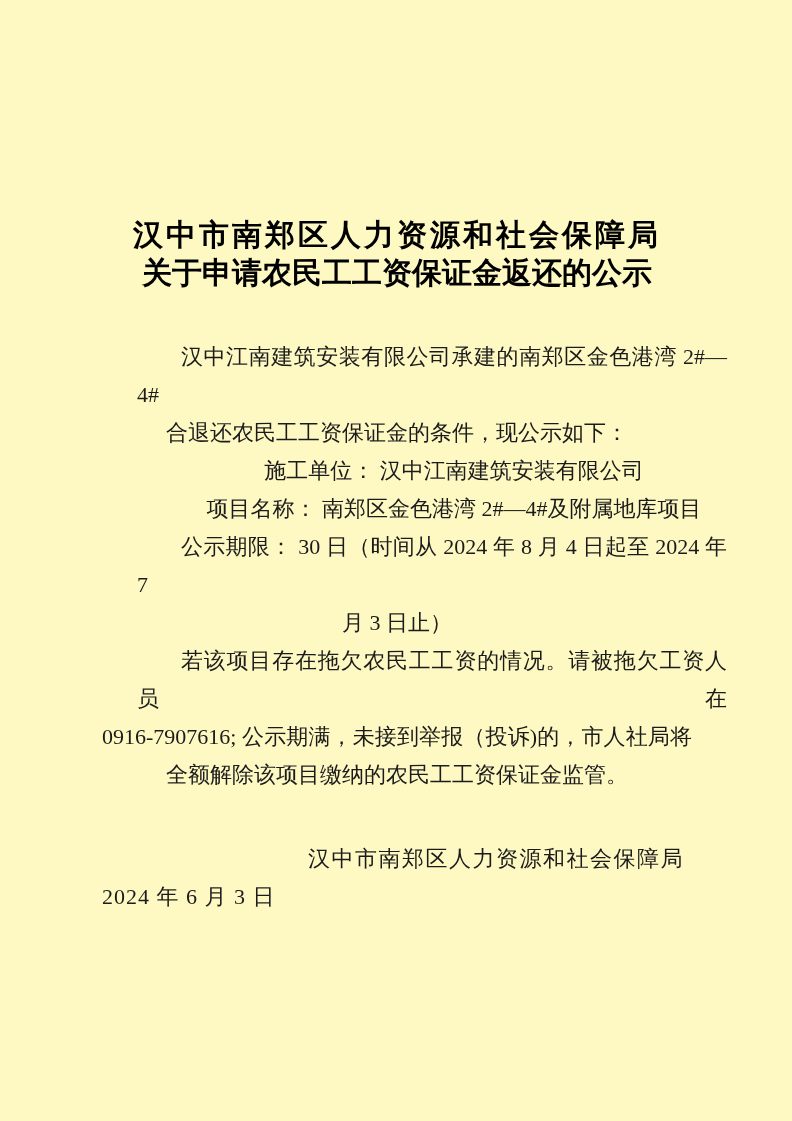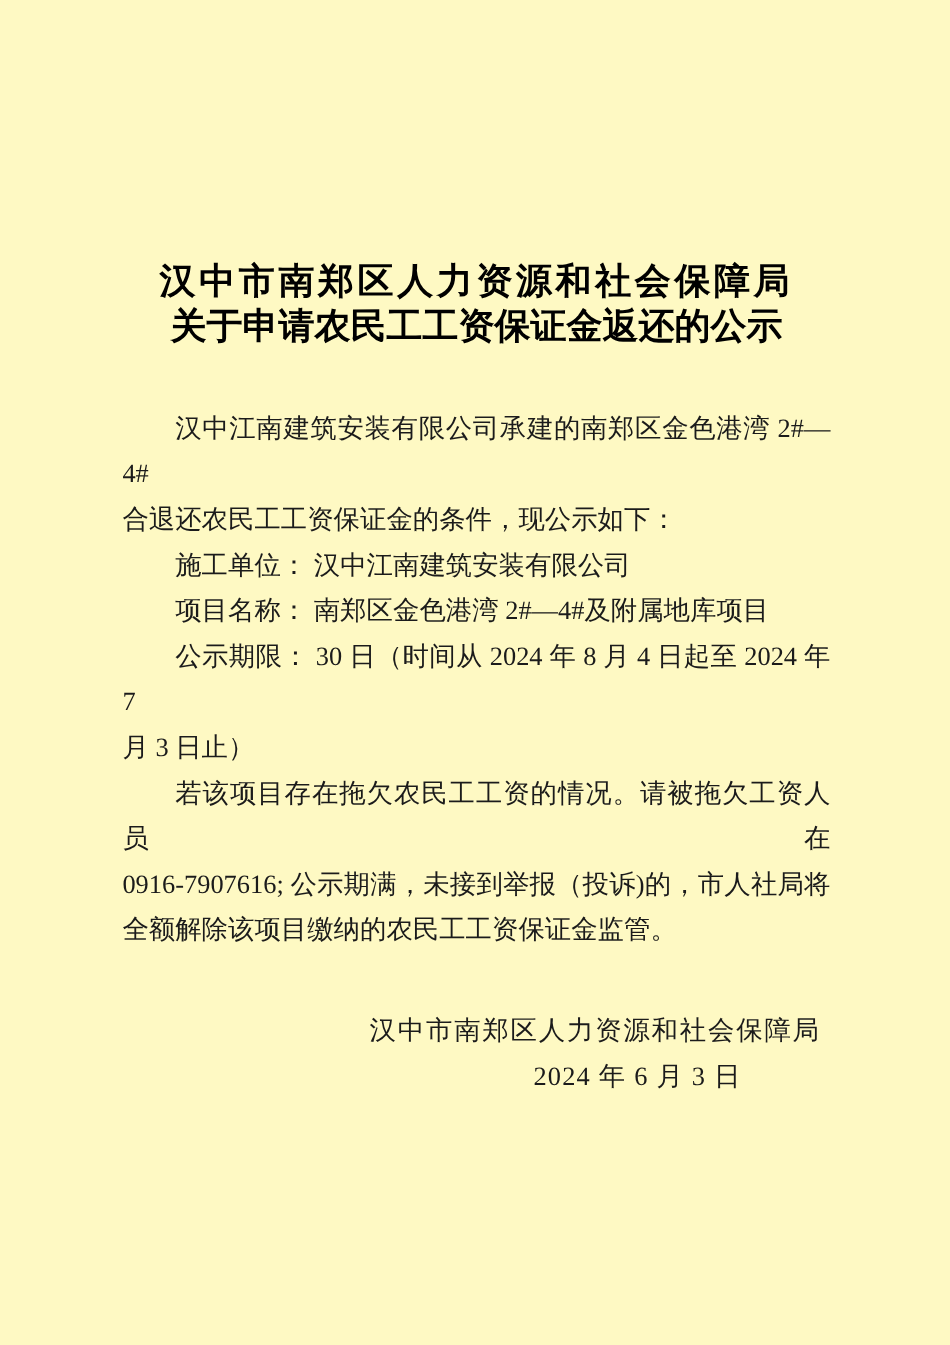--- a/index.html
+++ b/index.html
@@ -27,40 +27,40 @@
   .title .tline { display: block; }
   .title .tline.spaced { letter-spacing: 3px; }
   .body-block {
     width: 590px;
   }
   .bline {
     display: block;
     font-size: 22px;
     line-height: 38px;
     width: 590px;
-    text-align: left;
+    text-align: center;
   }
-  .bline.indent { text-indent: 44px; }
+  .bline.indent { text-indent: 44px; margin-left: 35px; }
   .bline.jfull {
     text-align: justify;
     text-align-last: justify;
   }
   .signature {
     margin-top: 46px;
     font-size: 22px;
     line-height: 38px;
     text-align: right;
     padding-right: 8px;
     letter-spacing: 1.5px;
     width: 590px;
   }
   .date {
     font-size: 22px;
     line-height: 38px;
-    text-align: right;
+    text-align: left;
     padding-right: 74px;
     letter-spacing: 1px;
     width: 590px;
   }
 </style>
 </head>
 <body>
 
 <div class="page">
 

